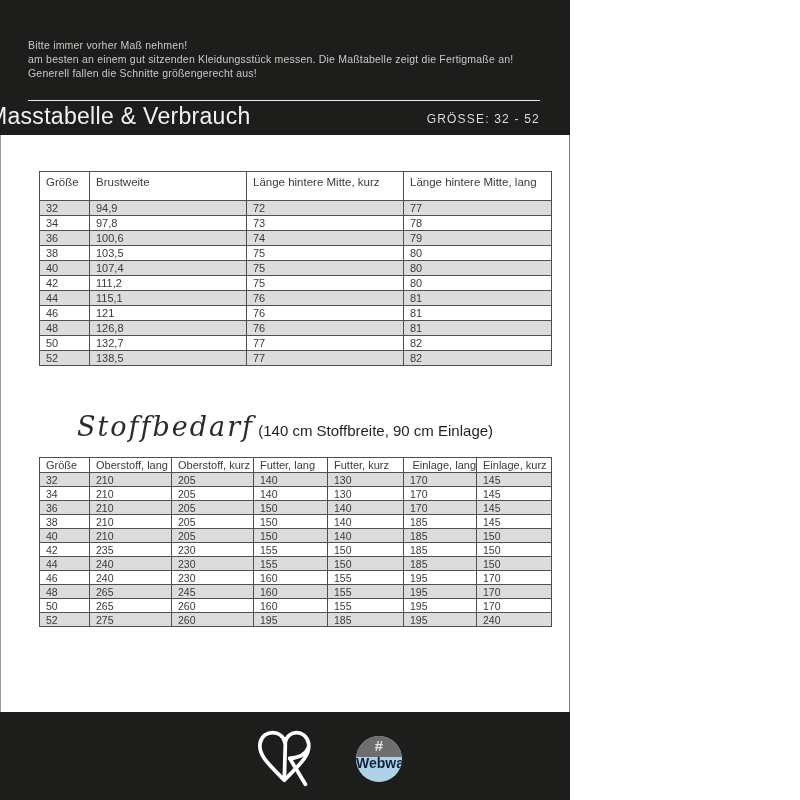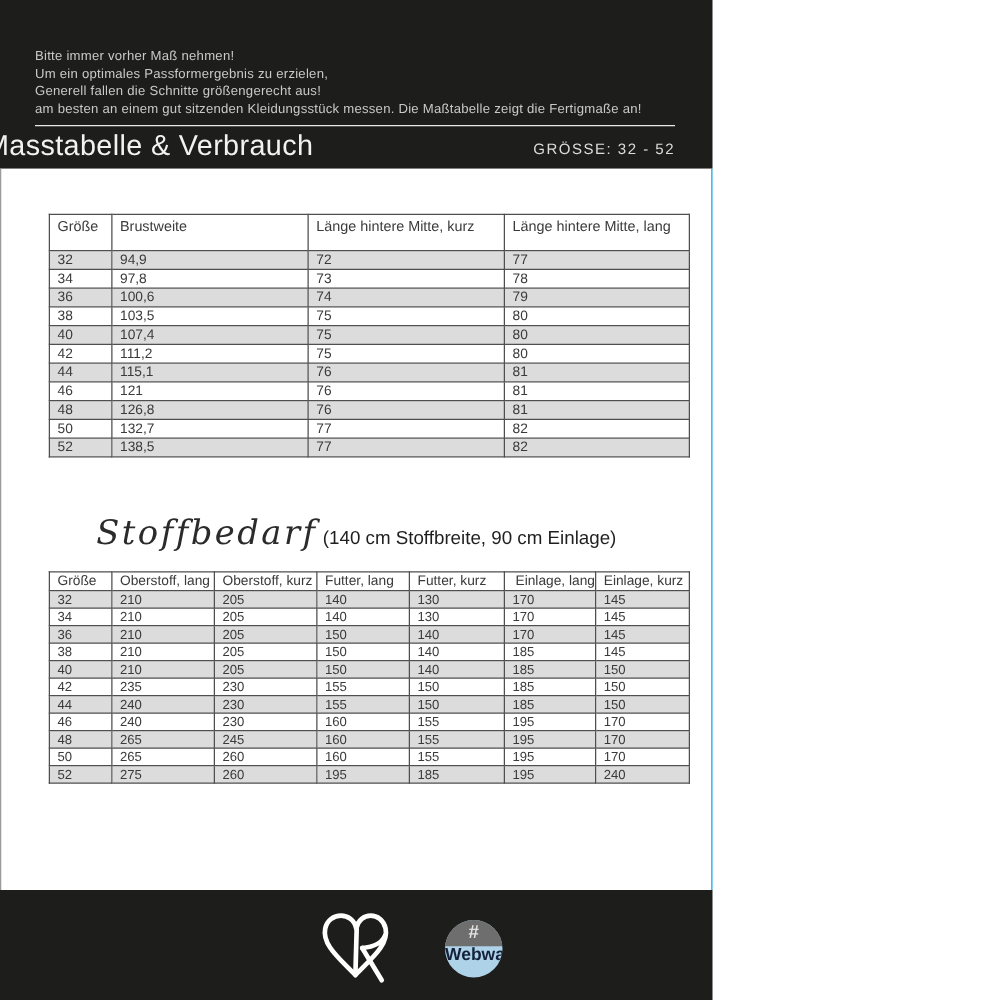--- a/index.html
+++ b/index.html
@@ -59,23 +59,22 @@
                  color:#14213d; font-size:14px; font-weight:bold; }
 </style>
 </head>
 <body>
 
 <div class="page">
 
   <div class="header-band">
     <div class="intro">
       <div>Bitte immer vorher Maß nehmen!</div>
-      <div>Um ein optimales Passformergebnis zu erzielen,</div>
+      <div>am besten an einem gut sitzenden Kleidungsstück messen. Die Maßtabelle zeigt die Fertigmaße an!</div>
       <div>Generell fallen die Schnitte größengerecht aus!</div>
-      <div>am besten an einem gut sitzenden Kleidungsstück messen. Die Maßtabelle zeigt die Fertigmaße an!</div>
     </div>
     <div class="header-rule"></div>
     <div class="band-title">Masstabelle &amp; Verbrauch</div>
     <div class="size-range">GRÖSSE: 32 - 52</div>
   </div>
 
   <div class="body-area">
     <table class="data-table t1" data-table="measurement_table">
         <thead>
           <tr>

